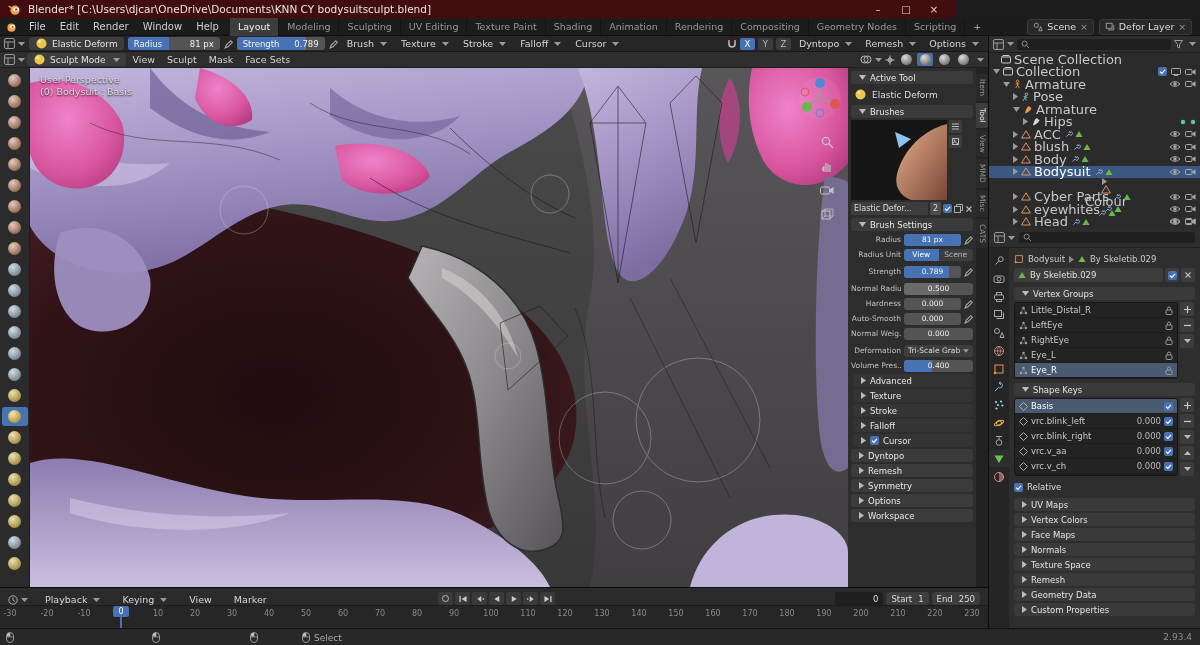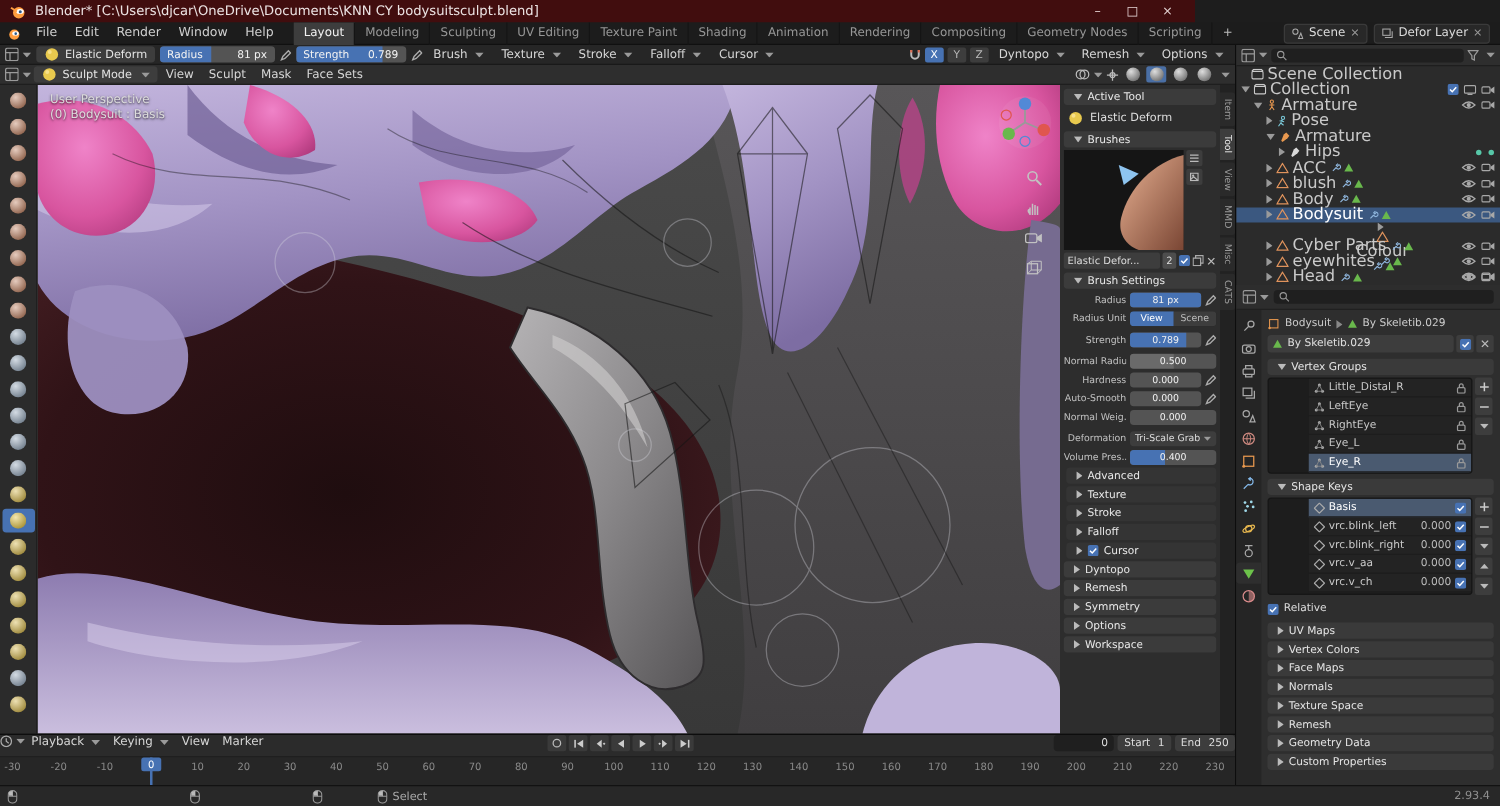--- a/index.html
+++ b/index.html
@@ -9,21 +9,21 @@
   svg{display:block;}
   .icon{display:inline-flex;align-items:center;justify-content:center;line-height:0;flex:none;}
 
   #titlebar{left:0;top:0;width:956px;height:18px;background:#410d0e;display:flex;align-items:center;gap:7px;padding:0 8px;box-sizing:border-box;}
   #titlebar .title{color:#ece3e3;font-size:10.5px;white-space:nowrap;}
   .win-btns{margin-left:auto;display:flex;}
   .win-btn{width:28px;height:18px;display:flex;align-items:center;justify-content:center;color:#e3d2d2;font-size:10px;}
 
   #topbar{left:0;top:18px;width:1200px;height:18px;background:#1c1c1c;border-bottom:1px solid #101010;display:flex;align-items:center;box-sizing:border-box;}
   .tmenu{padding:0 7px;font-size:10px;color:#cfcfcf;}
-  #ws-tabs{display:flex;height:18px;margin-left:9px;}
+  #ws-tabs{display:flex;height:18px;margin-left:4px;}
   .ws-tab{display:flex;align-items:center;padding:0 8px;font-size:9.5px;color:#979797;border-right:1px solid #141414;white-space:nowrap;}
   .ws-tab.active{background:#3d3d3d;color:#f2f2f2;}
   #ws-add{border-right:none;color:#bbb;}
   .topbar-right{margin-left:auto;display:flex;align-items:center;gap:5px;padding-right:8px;}
   .chip{background:#282828;border:1px solid #3a3a3a;border-radius:3px;height:14px;display:flex;align-items:center;gap:4px;padding:0 5px;font-size:9.5px;color:#dcdcdc;}
   .chip .x{color:#999;font-size:9px;}
 
   #toolheader{left:0;top:36px;width:988px;height:16px;background:#262626;border-bottom:1px solid #191919;display:flex;align-items:center;gap:4px;padding:0 4px;box-sizing:border-box;}
   #viewheader{left:0;top:52px;width:988px;height:16px;background:#2e2e2e;border-bottom:1px solid #1e1e1e;display:flex;align-items:center;gap:2px;padding:0 4px;box-sizing:border-box;}
   .hbtn{background:#3d3d3d;border-radius:3px;height:13px;display:flex;align-items:center;gap:4px;padding:0 6px;font-size:9px;color:#e4e4e4;white-space:nowrap;}
@@ -88,32 +88,32 @@
   #props-header{height:20px;background:#2d2d2d;border-bottom:1px solid #202020;display:flex;align-items:center;gap:4px;padding:0 5px;box-sizing:border-box;}
   #props-tabs{position:absolute;left:0;top:20px;width:20px;bottom:0;background:#252525;display:flex;flex-direction:column;align-items:center;padding-top:4px;gap:1px;box-sizing:border-box;}
   .ptab{width:20px;height:17px;display:flex;align-items:center;justify-content:center;}
   .ptab.active{background:#2e2e2e;border-radius:3px 0 0 3px;}
   #props-body{margin-left:20px;padding:4px 5px;background:#2e2e2e;height:380px;box-sizing:border-box;overflow:hidden;font-size:8.5px;}
   .crumb{display:flex;align-items:center;gap:4px;height:14px;color:#ccc;font-size:8.5px;}
   .datafield-row{display:flex;align-items:center;gap:2px;margin:2px 0 5px;}
   .datafield{flex:1;background:#3d3d3d;border-radius:3px;height:14px;display:flex;align-items:center;gap:4px;padding:0 4px;color:#e0e0e0;font-size:8.5px;}
   .sq-btn{width:14px;height:14px;background:#3d3d3d;border-radius:2px;display:flex;align-items:center;justify-content:center;}
   .listwrap{display:flex;gap:2px;margin-bottom:4px;}
-  .listbox{flex:1;background:#1d1d1d;border:1px solid #161616;border-radius:3px;overflow:hidden;padding-left:32px;}
+  .listbox{flex:1;background:#1d1d1d;border:1px solid #161616;border-radius:3px;overflow:hidden;}
   .list-row{display:flex;align-items:center;gap:3px;height:14px;padding:0 4px;font-size:8.5px;color:#c9c9c9;background:#232323;border-bottom:1px solid #1d1d1d;}
   .list-row.sel{background:#4a5a70;color:#fff;}
   .list-row .nm{flex:1;white-space:nowrap;overflow:hidden;}
   .list-row .vv{width:28px;text-align:right;color:#bbb;}
   .list-side{display:flex;flex-direction:column;gap:2px;width:15px;}
   .relative-row{display:flex;align-items:center;gap:4px;height:14px;margin-bottom:4px;color:#ddd;}
   .psec{background:#3a3a3a;border-radius:3px;height:13px;display:flex;align-items:center;padding:0 4px;color:#e4e4e4;font-size:8.5px;margin-bottom:2px;}
   .psec span{margin-left:4px;}
 
   #timeline{left:0;top:587px;width:988px;height:41px;background:#262626;border-top:1px solid #0d0d0d;box-sizing:border-box;}
-  #tl-header{height:17px;background:#2b2b2b;border-bottom:1px solid #1c1c1c;display:flex;align-items:flex-start;gap:0;padding:0 0;position:relative;}
+  #tl-header{height:17px;background:#2b2b2b;border-bottom:1px solid #1c1c1c;display:flex;align-items:flex-end;gap:12px;padding:0 8px;position:relative;}
   .transport{position:absolute;left:438px;display:flex;gap:2px;align-items:center;}
   .tbtn{width:15px;height:13px;background:#3a3a3a;border-radius:2px;display:flex;align-items:center;justify-content:center;}
   .tl-right{margin-left:auto;display:flex;gap:3px;align-items:center;}
   .tl-frame{width:48px;height:13px;background:#1f1f1f;border-radius:3px;color:#ddd;font-size:8.5px;display:flex;align-items:center;justify-content:flex-end;padding:0 5px;box-sizing:border-box;}
   .tl-field{height:13px;background:#3d3d3d;border-radius:3px;color:#ddd;font-size:8.5px;display:flex;align-items:center;gap:6px;padding:0 5px;}
   #tl-ruler{position:relative;height:24px;background:#262626;}
   .tick{position:absolute;top:3px;transform:translateX(-50%);font-size:8px;color:#8a8a8a;}
   .playhead{position:absolute;top:0;bottom:0;width:2px;background:#4772b3;}
   .ph-tab{position:absolute;top:0;left:-7px;width:16px;height:11px;background:#4772b3;border-radius:2px;color:#fff;font-size:8px;display:flex;align-items:center;justify-content:center;}
 

